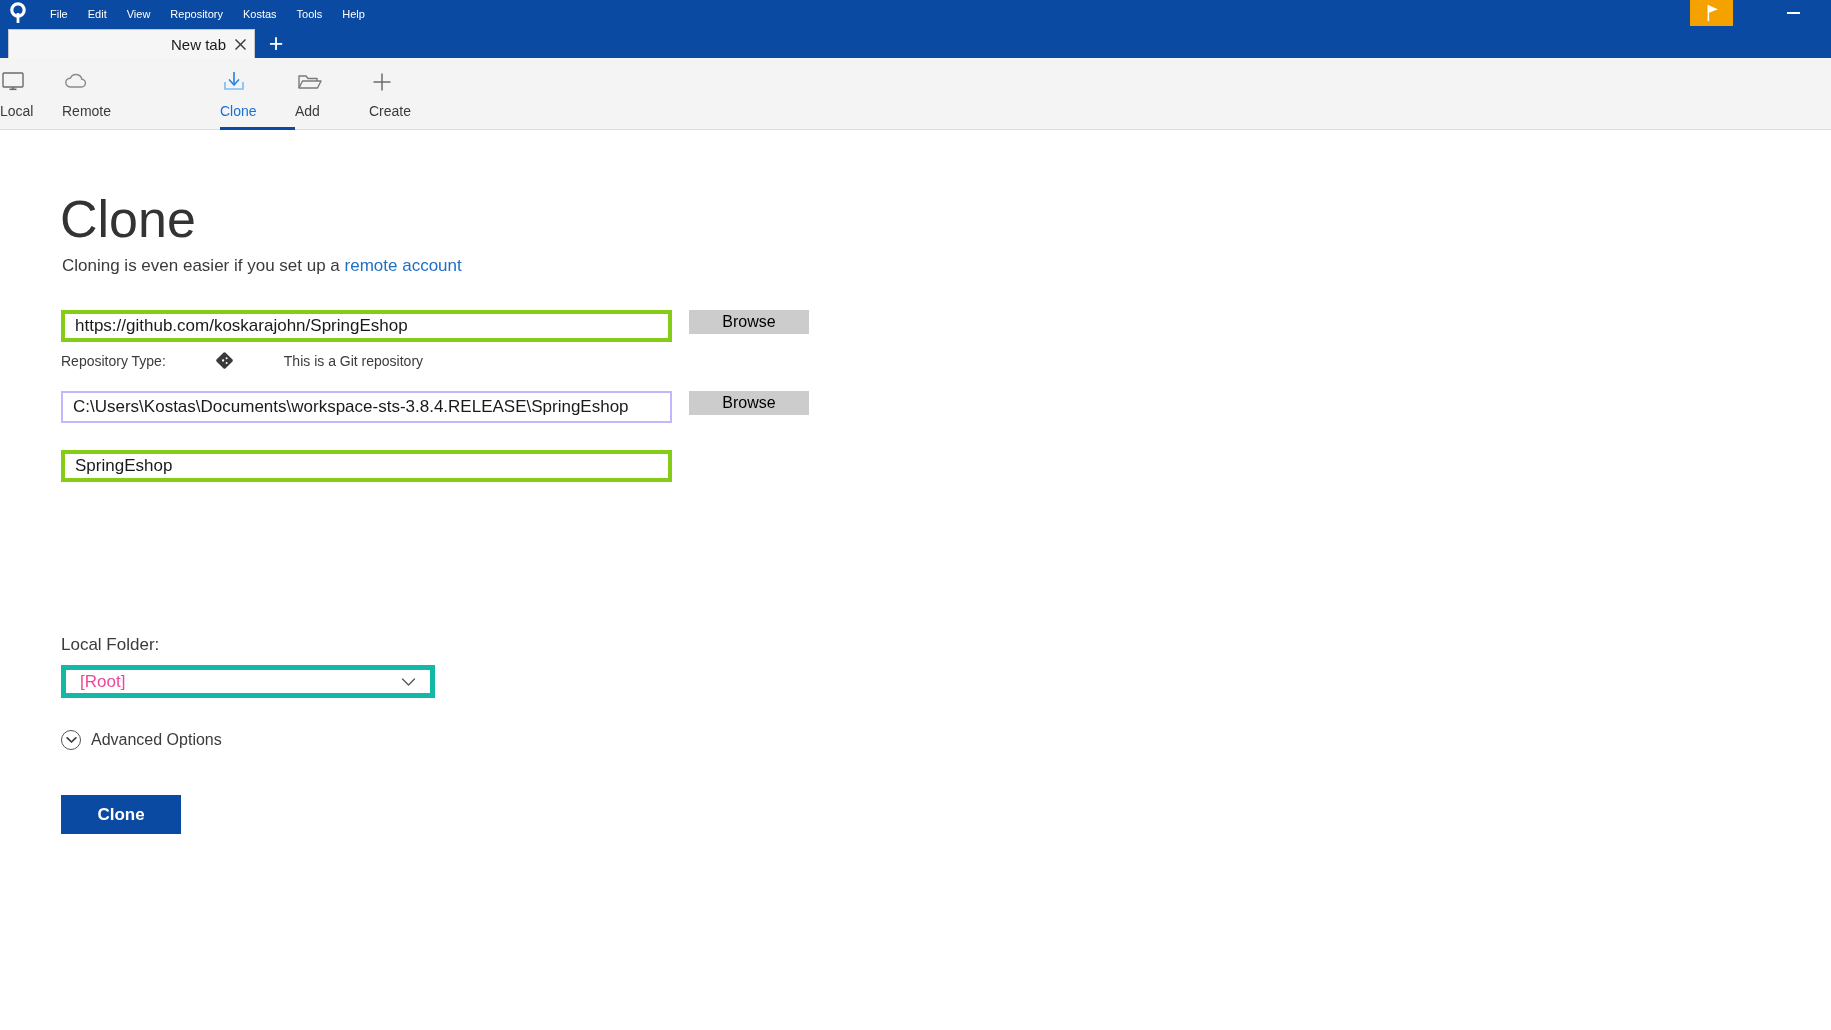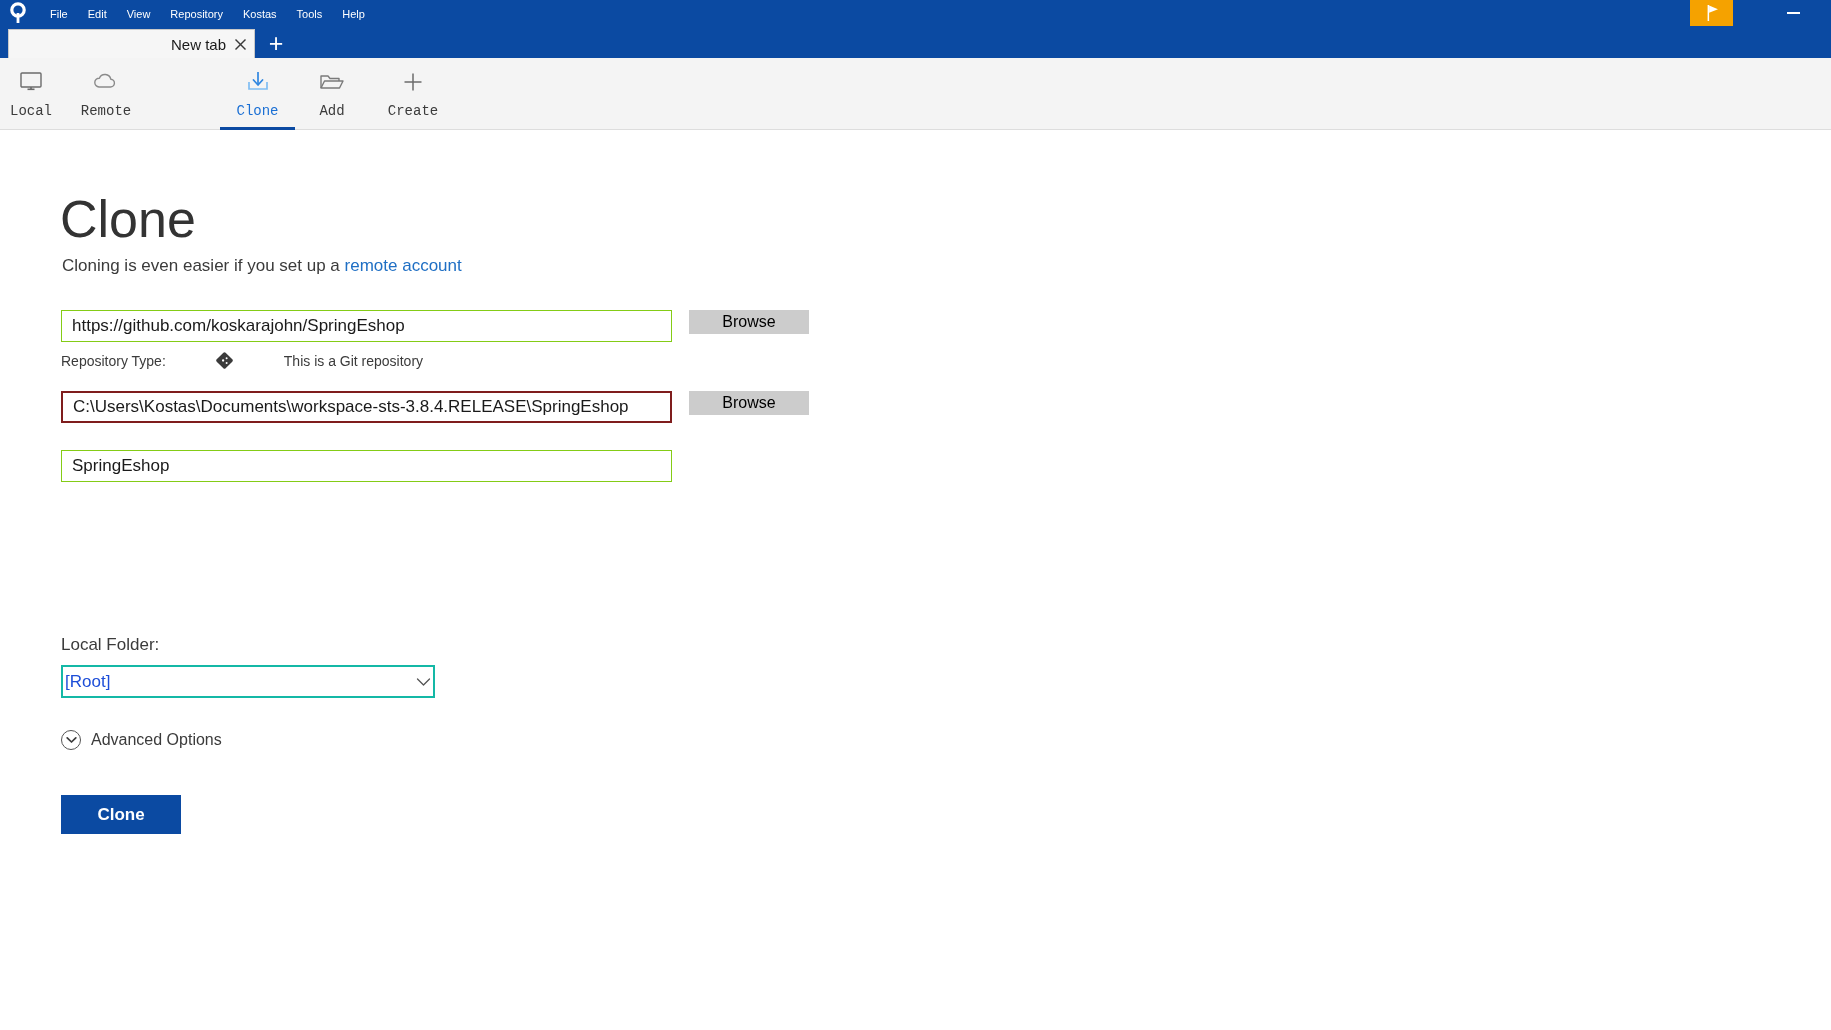--- a/index.html
+++ b/index.html
@@ -82,25 +82,24 @@
   .toolbar {
     position: absolute; left: 0; top: 58px;
     width: 1831px; height: 72px;
     background: #f4f4f4;
     border-bottom: 1px solid #dddddd;
   }
   .tb-btn {
     position: absolute; top: 0;
     height: 72px;
     display: flex; flex-direction: column;
-    align-items: center; justify-content: flex-start;
+    align-items: flex-start; justify-content: flex-start;
     padding-top: 9px;
     cursor: pointer;
     user-select: none;
-    font-family: Liberation Mono, monospace;
   }
   .tb-icon {
     height: 30px;
     display: flex; align-items: center; justify-content: center;
   }
   .tb-text {
     font-size: 14px; color: #3b3b3b;
     margin-top: 6px;
   }
   .tb-btn.active .tb-text { color: #1a6fd4; }
@@ -126,29 +125,29 @@
   .page-sub {
     position: absolute; left: 62px; top: 126px;
     font-size: 17px; color: #3b3b3b;
     white-space: nowrap;
   }
   .page-sub a { color: #1f6fc4; text-decoration: none; }
 
   .field {
     position: absolute;
     height: 32px;
-    border: 1px solid #84cc16;
+    border: 4px solid #84cc16;
     background: #ffffff;
     font-size: 17px; color: #1a1a1a;
     padding: 0 10px;
     display: flex; align-items: center;
     white-space: nowrap; overflow: hidden;
     font-family: "Liberation Sans", sans-serif;
   }
-  .field.focused { border: 2px solid #7f1d1d; }
+  .field.focused { border: 2px solid #c4b5fd; }
 
   .f-url  { left: 61px; top: 180px;  width: 611px; }
   .f-path { left: 61px; top: 261px;  width: 611px; }
   .f-name { left: 61px; top: 320px;  width: 611px; }
 
   .repo-type {
     position: absolute; left: 61px; top: 222px;
     font-size: 14px; color: #3b3b3b;
     display: flex; align-items: center;
     white-space: nowrap;
@@ -168,24 +167,24 @@
   .b1 { left: 689px; top: 180px; }
   .b2 { left: 689px; top: 261px; }
 
   .lf-label {
     position: absolute; left: 61px; top: 505px;
     font-size: 17px; color: #3b3b3b;
   }
   .lf-select {
     position: absolute; left: 61px; top: 535px;
     width: 374px; height: 33px;
-    border: 2px solid #14b8a6; background: #ffffff;
-    display: flex; align-items: center;
-    font-size: 17px; color: #1d4ed8;
-    padding: 0 2px;
+    border: 5px solid #14b8a6; background: #ffffff;
+    display: flex; align-items: center;
+    font-size: 17px; color: #ec4899;
+    padding: 0 14px;
     cursor: pointer;
   }
   .lf-select .caret {
     margin-left: auto; color: #555;
     display: flex; align-items: center;
   }
 
   .adv {
     position: absolute; left: 61px; top: 600px;
     display: flex; align-items: center;

